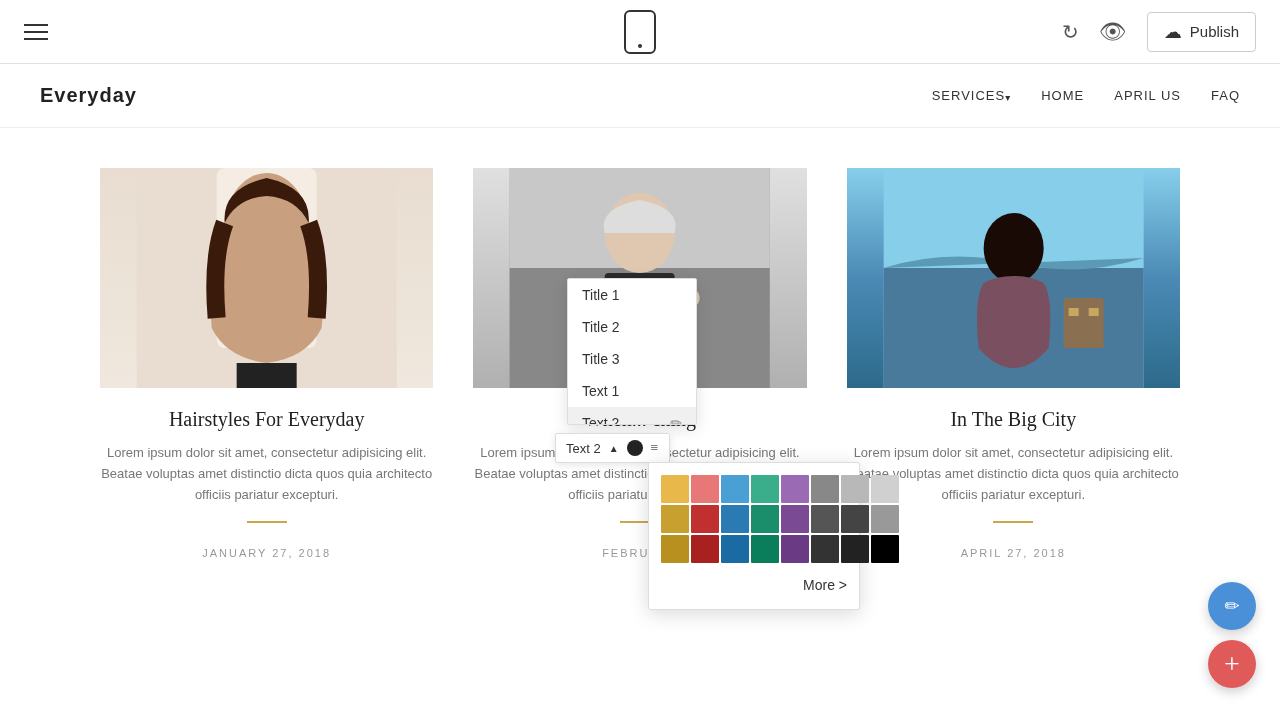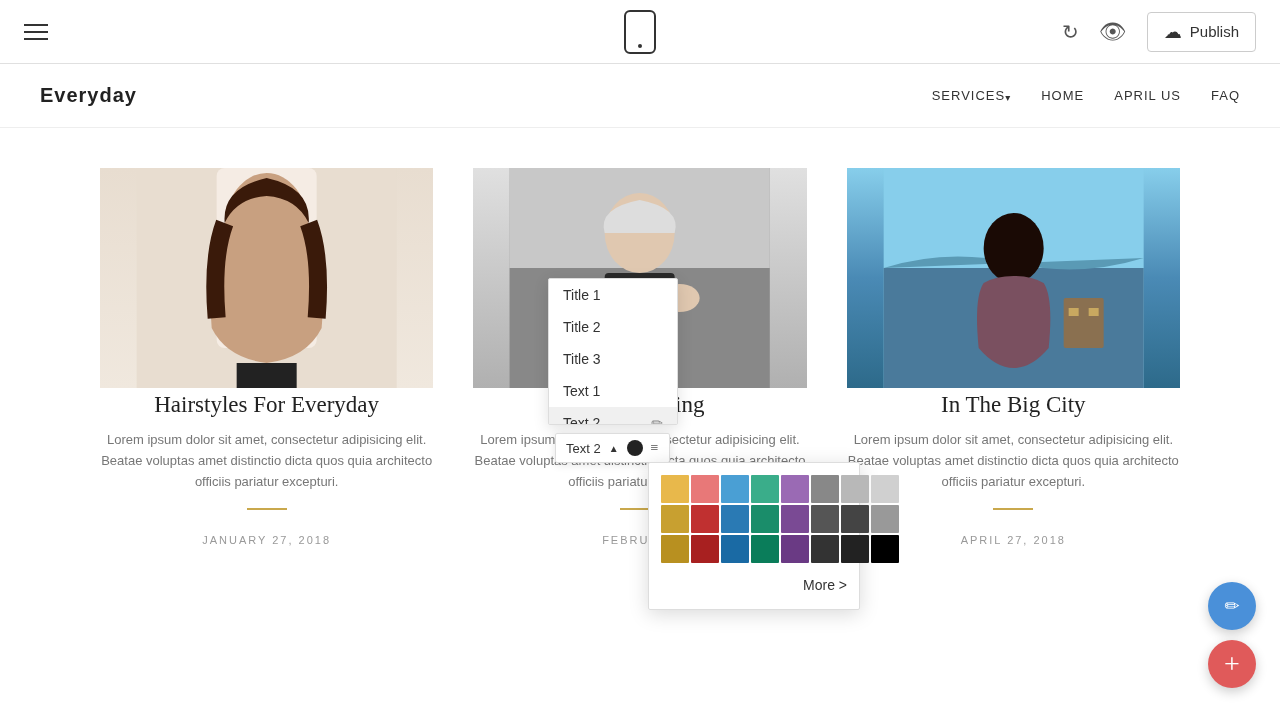--- a/index.html
+++ b/index.html
@@ -50,30 +50,30 @@
       justify-content: center;
     }
     .card { flex: 1; max-width: 360px; margin: 0 20px; display: flex; flex-direction: column; align-items: center; }
     .card-img { width: 100%; height: 220px; object-fit: cover; background: #ccc; overflow: hidden; display: flex; align-items: center; justify-content: center; }
 
     
     .img-hair { background: linear-gradient(135deg, #d4b8a0 0%, #c8a882 50%, #b8906a 100%); position: relative; }
     .img-woman { background: linear-gradient(135deg, #888 0%, #aaa 40%, #777 100%); }
     .img-city { background: linear-gradient(135deg, #87ceeb 0%, #5a9fd4 40%, #3a7ab8 100%); }
 
-    .card-title { font-size: 23px; margin-top: 4px; color: #222; text-align: center; font-family: 'Georgia', serif; }
+    .card-title { font-size: 20px; margin-top: 20px; color: #222; text-align: center; font-family: 'Georgia', serif; }
     .card-text { font-size: 13px; color: #777; text-align: center; margin-top: 12px; line-height: 1.6; font-family: sans-serif; }
     .card-divider { width: 40px; height: 2px; background: #c9a84c; margin: 16px auto; }
     .card-date { font-size: 11px; letter-spacing: 2px; color: #999; font-family: sans-serif; margin-top: 8px; }
 
     
     .dropdown-popup {
       position: absolute;
       top: 278px;
-      left: 548px;
+      left: 567px;
       width: 130px;
       background: #fff;
       border: 1px solid #ddd;
       box-shadow: 0 4px 16px rgba(0,0,0,0.12);
       z-index: 100;
       border-radius: 2px;
     }
     .dropdown-scroll { overflow-y: scroll; height: 145px; scrollbar-width: thin; }
     .dropdown-scroll::-webkit-scrollbar { width: 8px; }
     .dropdown-scroll::-webkit-scrollbar-thumb { background: #ccc; }

